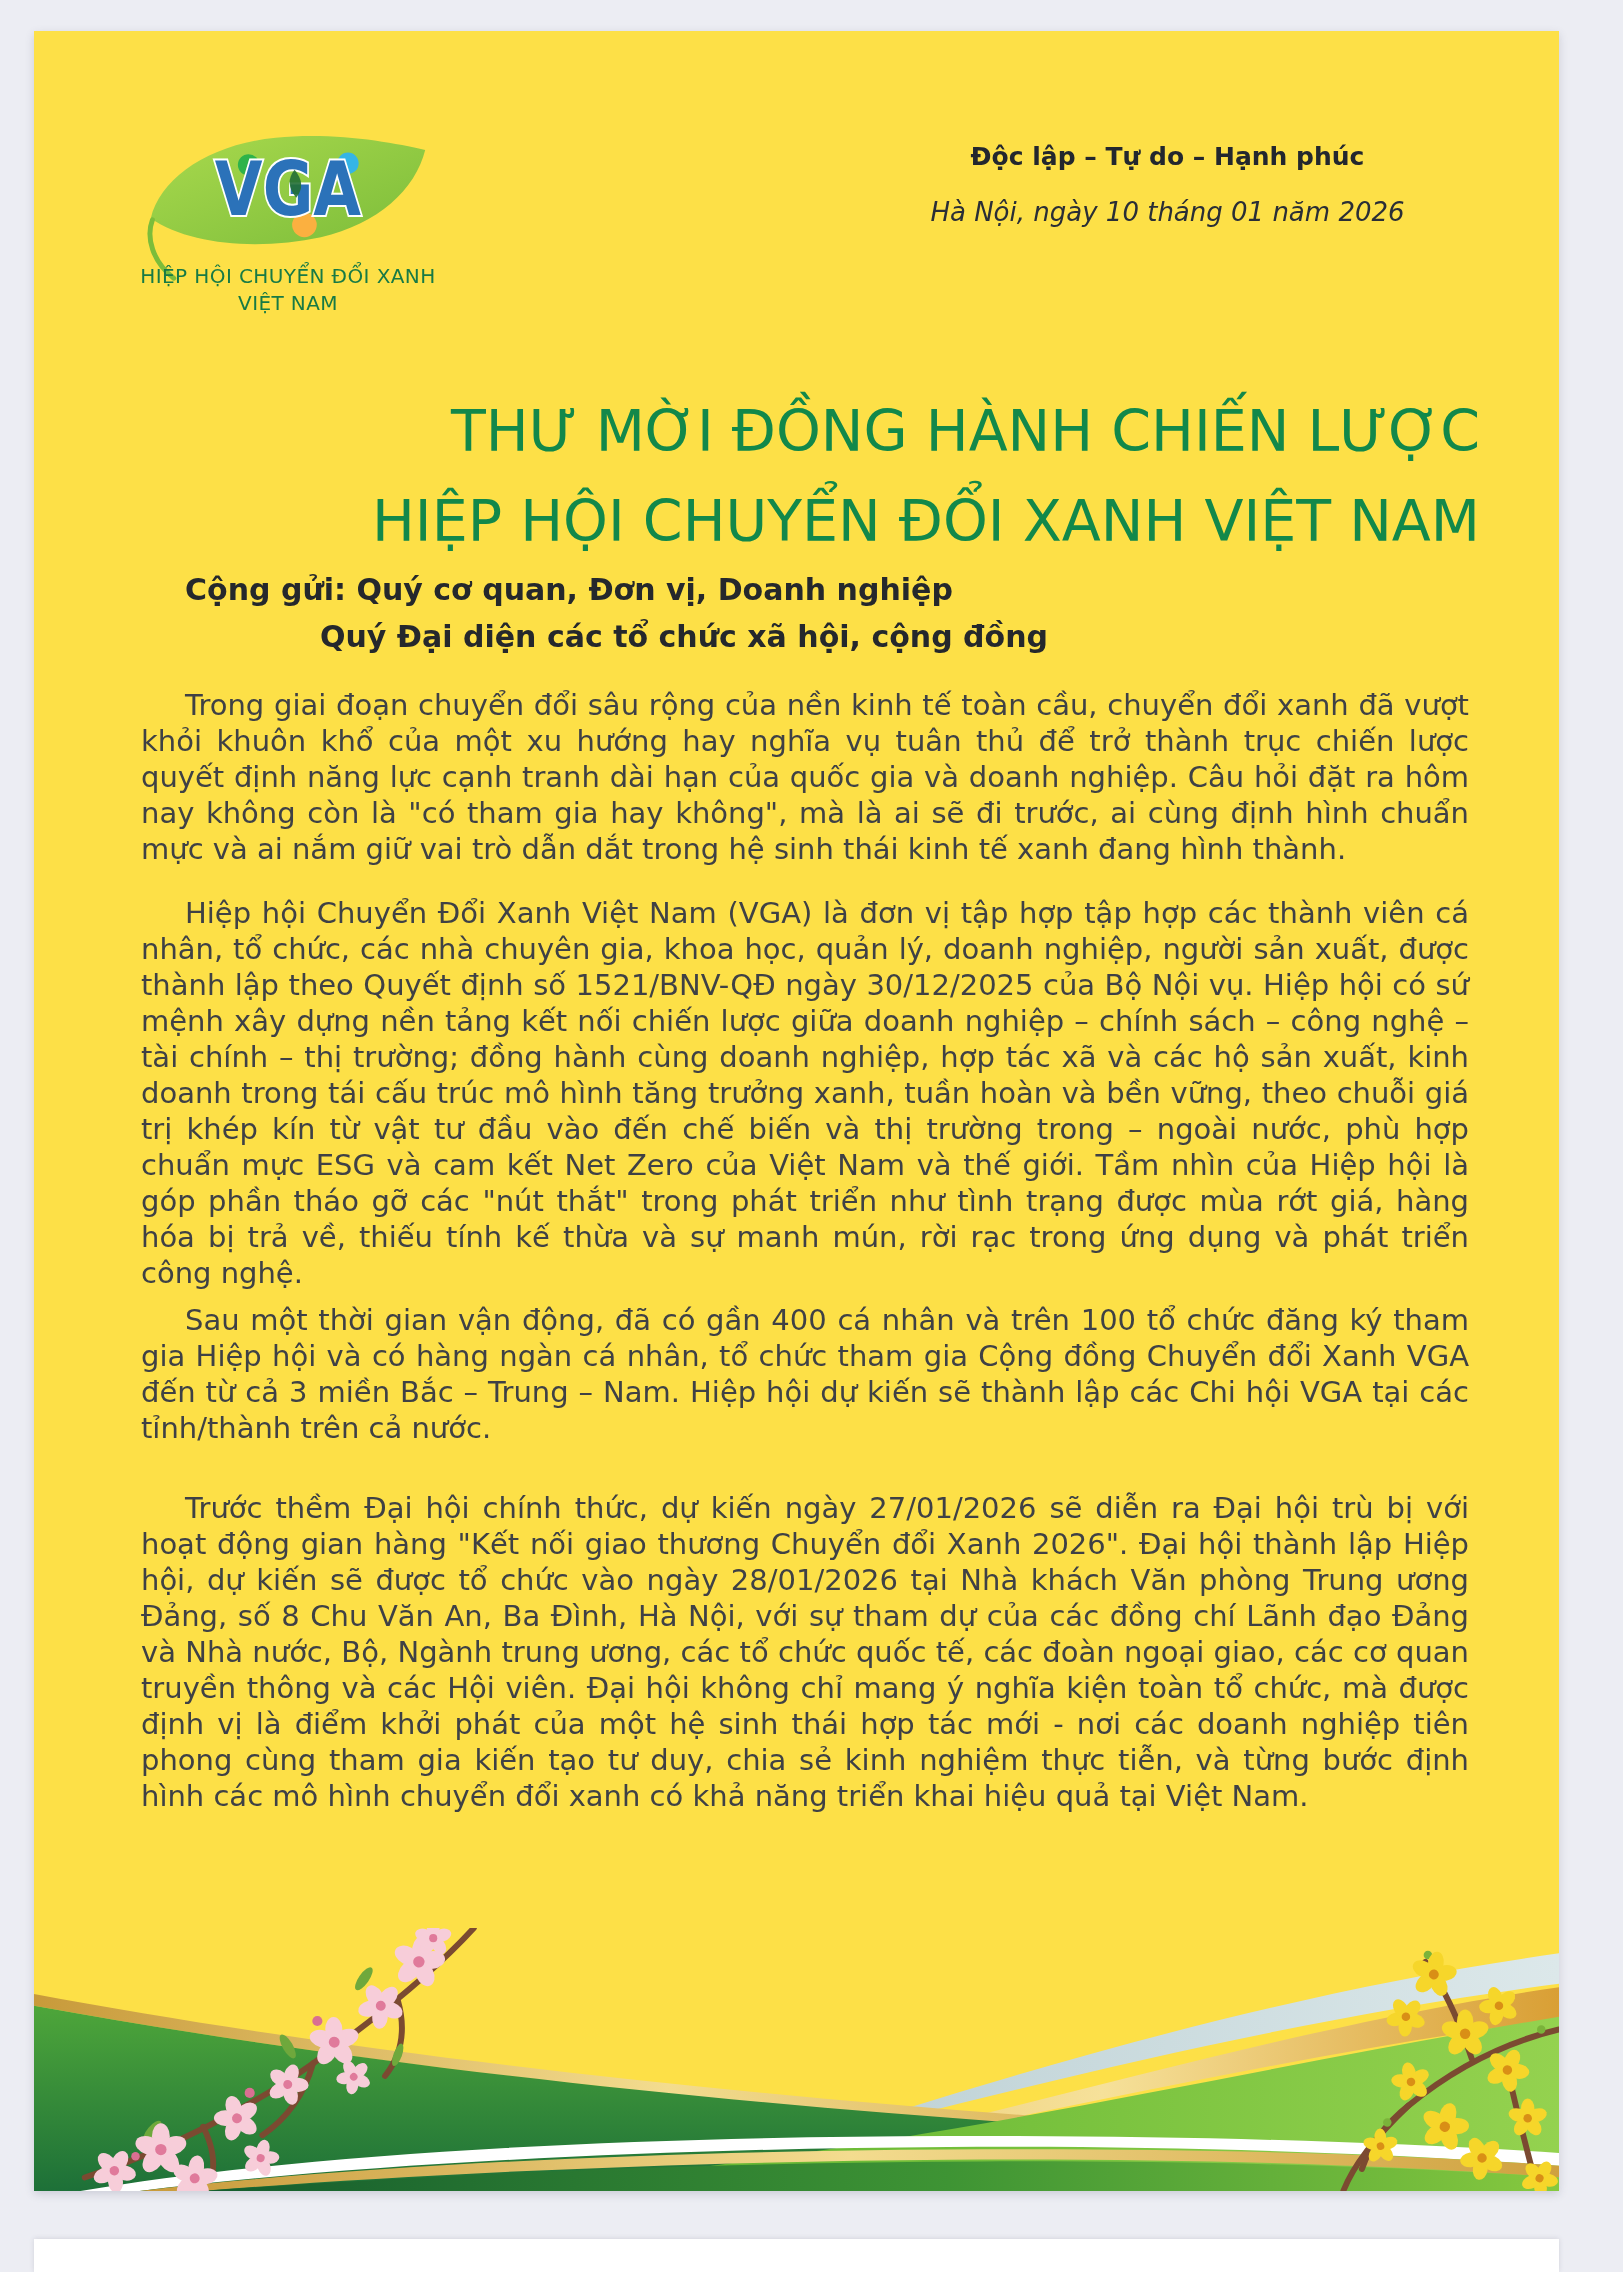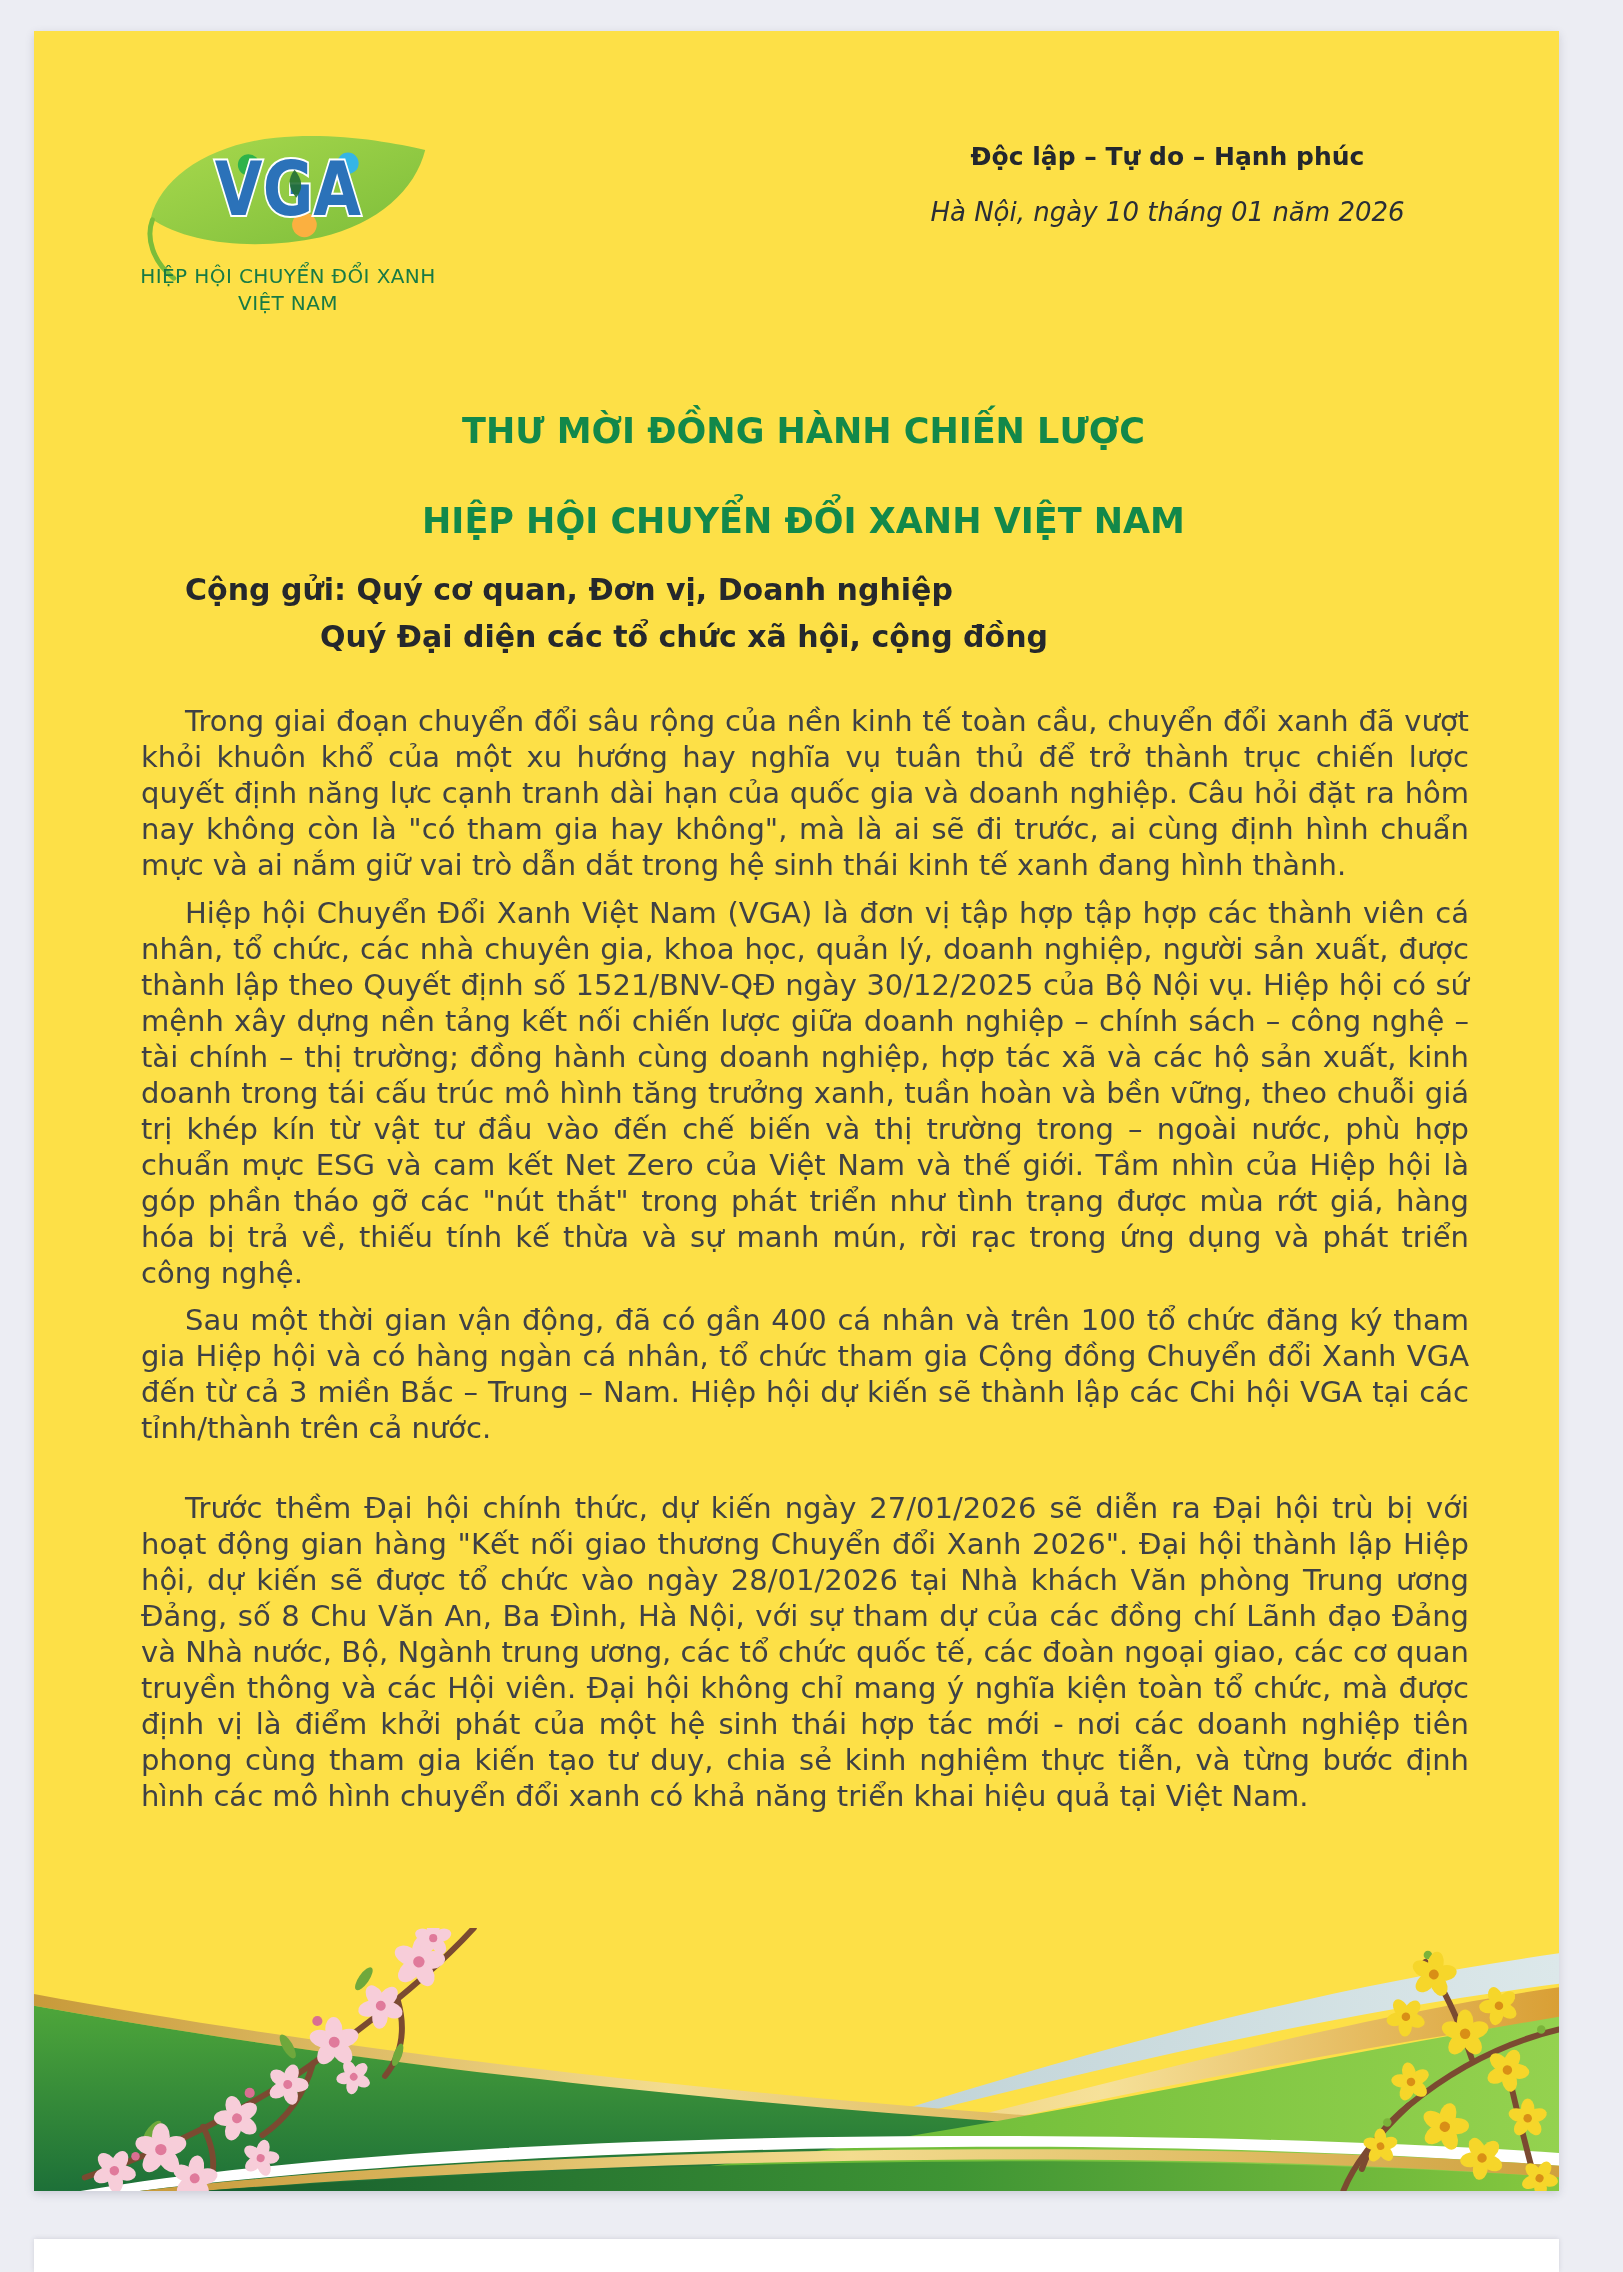--- a/index.html
+++ b/index.html
@@ -16,30 +16,30 @@
   
   .logo-svg{position:absolute;left:106px;top:101px;width:296px;height:152px;}
   .logo-org{position:absolute;left:34px;top:232px;width:440px;text-align:center;
         color:var(--logo-green-dark);font-weight:normal;font-size:20px;line-height:27px;letter-spacing:0.4px;}
   
   .nat{position:absolute;left:812px;top:108px;width:643px;text-align:center;color:var(--header-text);}
   .nat .nh1{font-weight:bold;font-size:24.5px;line-height:36px;}
   .nat .nh2{font-weight:bold;font-size:25px;line-height:36px;}
   .nat .nh-date{font-style:italic;font-size:26px;margin-top:22px;color:#2a2e36;}
   
-  .title{position:absolute;left:93px;top:355px;width:1353px;text-align:center;
-        color:var(--title-green);font-weight:bold;font-size:35px;line-height:90px;}
+  .title{position:absolute;left:93px;top:355px;width:1353px;text-align:right;
+        color:var(--title-green);font-weight:normal;font-size:57px;line-height:90px;}
   
   .salutation{position:absolute;left:151px;top:535px;width:1226px;color:#25282c;
         font-weight:bold;font-size:30px;line-height:47px;}
   .sal-indent{padding-left:135px;}
   
   .para{position:absolute;left:107px;width:1328px;text-align:justify;color:var(--body-text);
         font-size:29px;line-height:36px;text-indent:44px;}
-  .p1{top:672px;} .p2{top:864px;} .p3{top:1271px;} .p4{top:1459px;}
+  .p1{top:656px;} .p2{top:864px;} .p3{top:1271px;} .p4{top:1459px;}
   
   .footer{position:absolute;left:0;bottom:0;width:1525px;height:263px;display:block;}
   .f-gray{fill:url(#grayGrad);} .f-goldR{fill:url(#goldGradR);} .f-goldL{fill:url(#goldGradL);}
   .f-greenL{fill:url(#greenLeftGrad);} .f-greenR{fill:url(#greenRightGrad);}
   .f-white{fill:#ffffff;} .f-gold2{fill:url(#goldGradL);} .f-greenB{fill:url(#greenBottomGrad);}
   .branch{stroke:#7b4a31;stroke-width:7;fill:none;stroke-linecap:round;}
   .pleaf{fill:#6fa83c;} .ybud{fill:#7ab33a;}
 </style>
 </head>
 <body>

